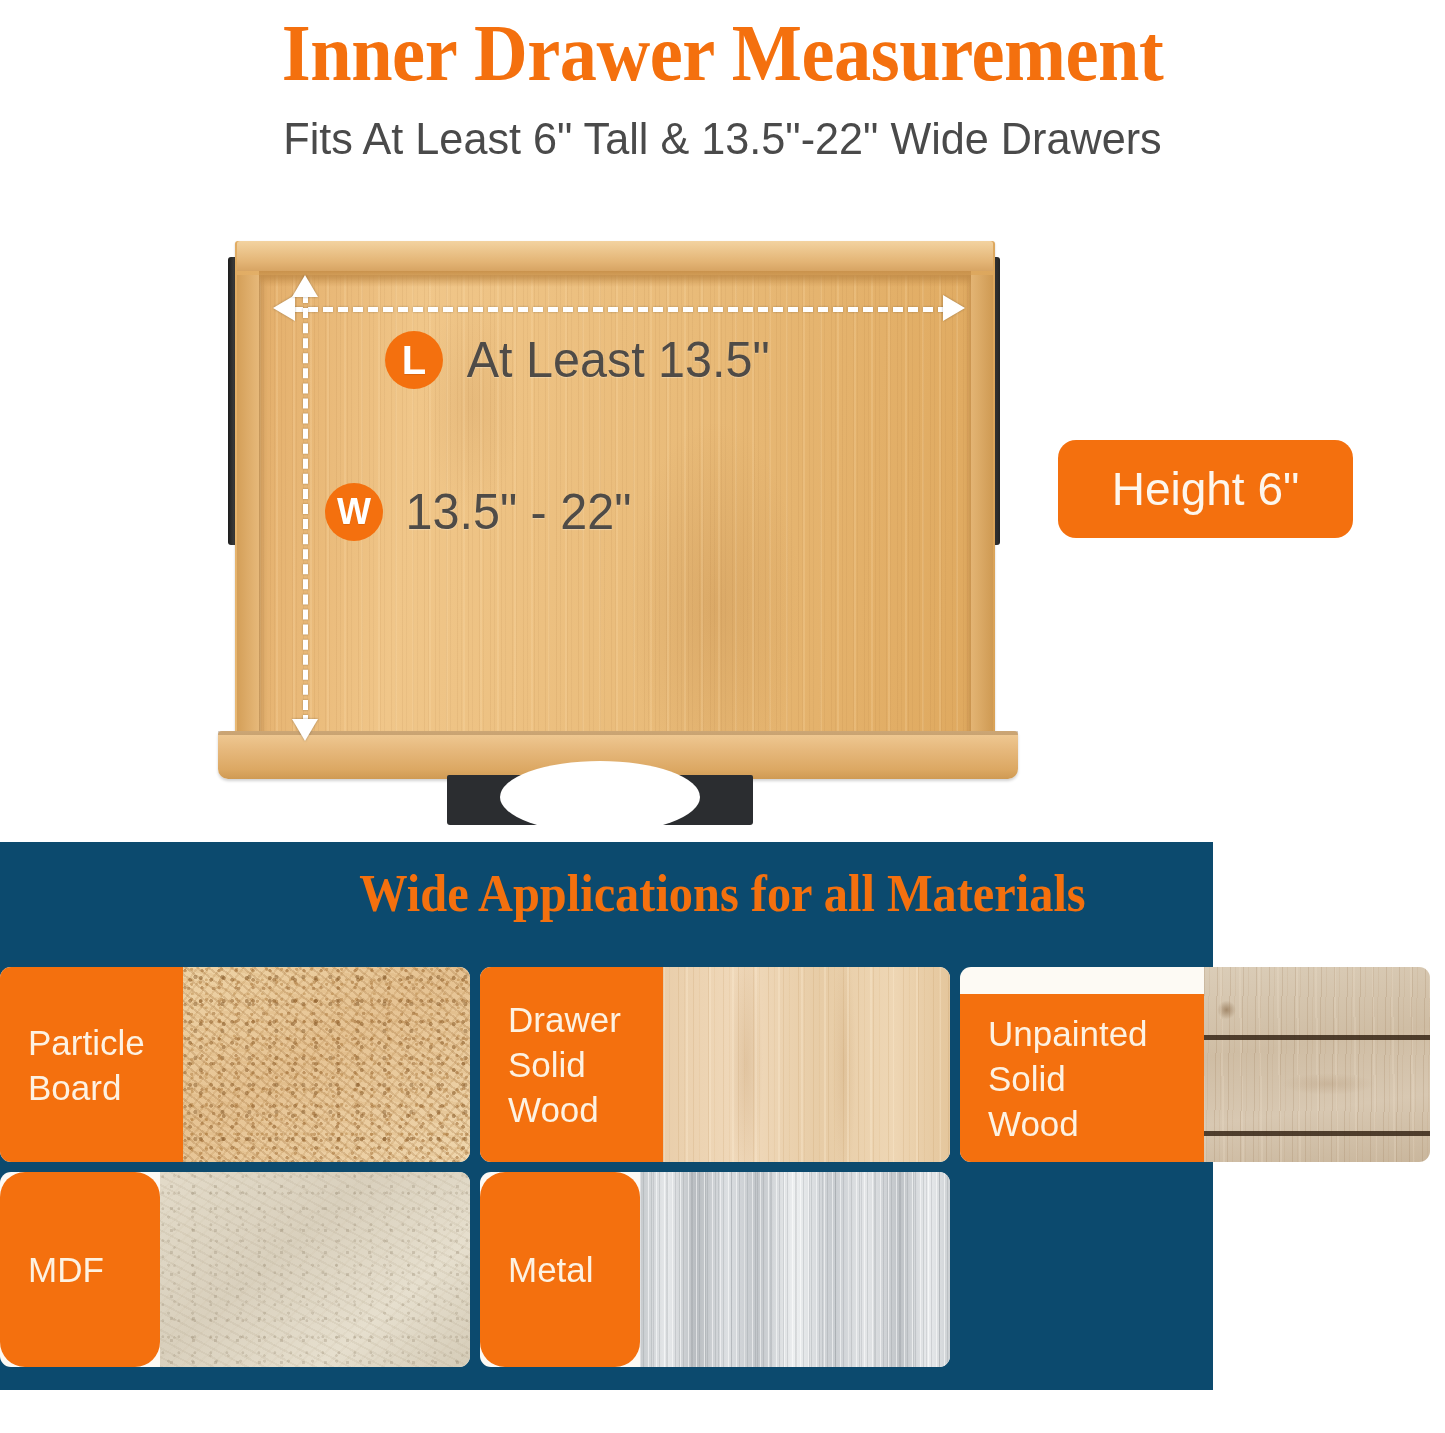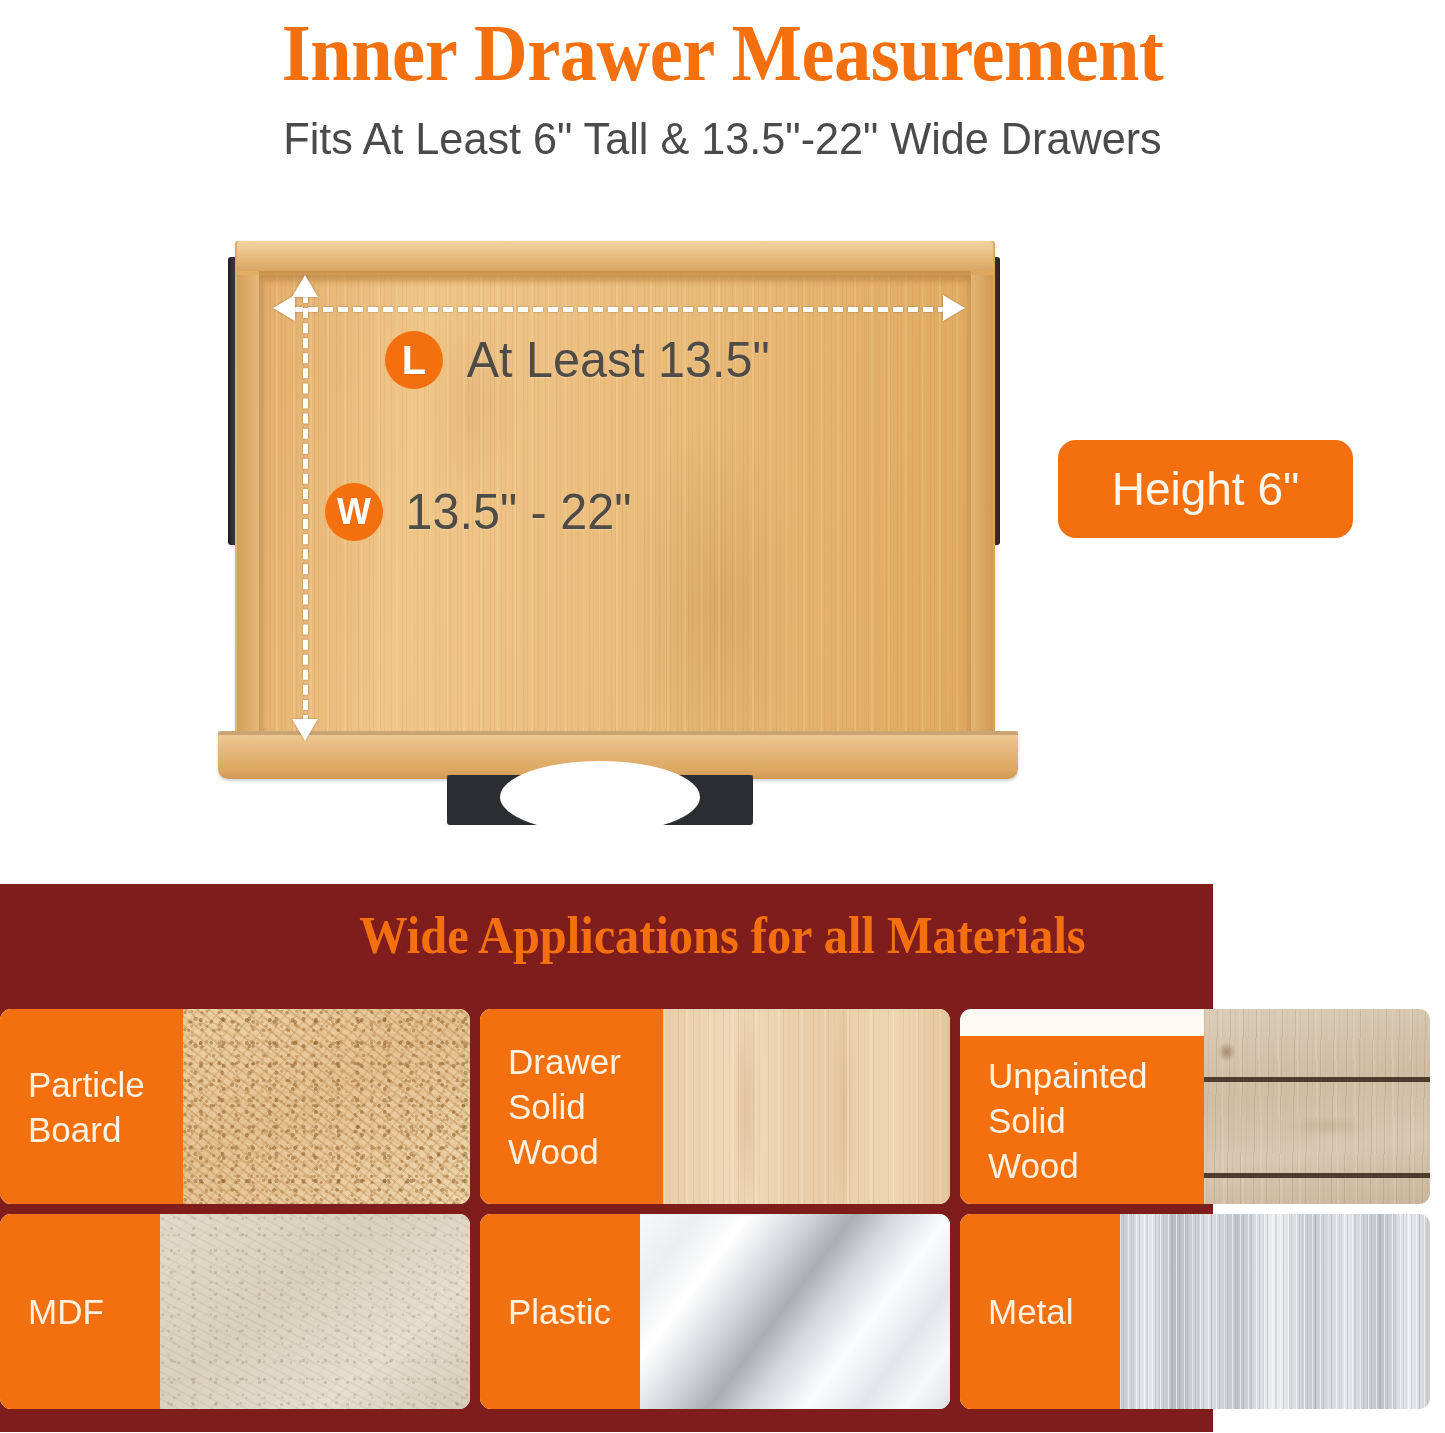--- a/index.html
+++ b/index.html
@@ -266,24 +266,24 @@
     color: #FDF6EC;
     font-size: 46px;
     line-height: 98px;
     text-align: center;
     white-space: nowrap;
   }
 
   
   .bottom-section {
     position: absolute;
-    left: 0; top: 884px;
+    left: 0; top: 842px;
     width: 1213px;
     height: 548px;
-    background: #7f1d1d;
+    background: #0c4a6e;
   }
 
   .apps-title {
     position: absolute;
     left: 0; top: 20px;
     width: 1445px;
     text-align: center;
     font-family: "Liberation Serif", serif;
     font-weight: bold;
     font-size: 52px;
@@ -322,21 +322,21 @@
     color: #FDF2E2;
     display: flex;
     align-items: center;
     padding-left: 28px;
     font-size: 35px;
     line-height: 45px;
     white-space: pre-line;
   }
   .card-label.w39 { width: 39%; }
   .card-label.w52 { width: 52%; margin-top: 27px; }
-  .card-label.w34 { width: 34%; }
+  .card-label.w34 { width: 34%; border-radius: 25px; }
 
   .card-swatch {
     flex: 1 1 auto;
     position: relative;
   }
 
   
   .tex-particle {
     background:
       radial-gradient(circle at 12% 22%, rgba(160,110,55,.55) 0 1.4px, rgba(0,0,0,0) 1.9px),
@@ -494,24 +494,20 @@
 Solid
 Wood</div>
         <div class="card-swatch tex-unpainted"></div>
       </div>
 
       <div class="card">
         <div class="card-label w34">MDF</div>
         <div class="card-swatch tex-mdf"></div>
       </div>
 
-      <div class="card">
-        <div class="card-label w34">Plastic</div>
-        <div class="card-swatch tex-plastic"></div>
-      </div>
 
       <div class="card">
         <div class="card-label w34">Metal</div>
         <div class="card-swatch tex-metal"></div>
       </div>
 
     </div>
   </div>
 </div>
 

